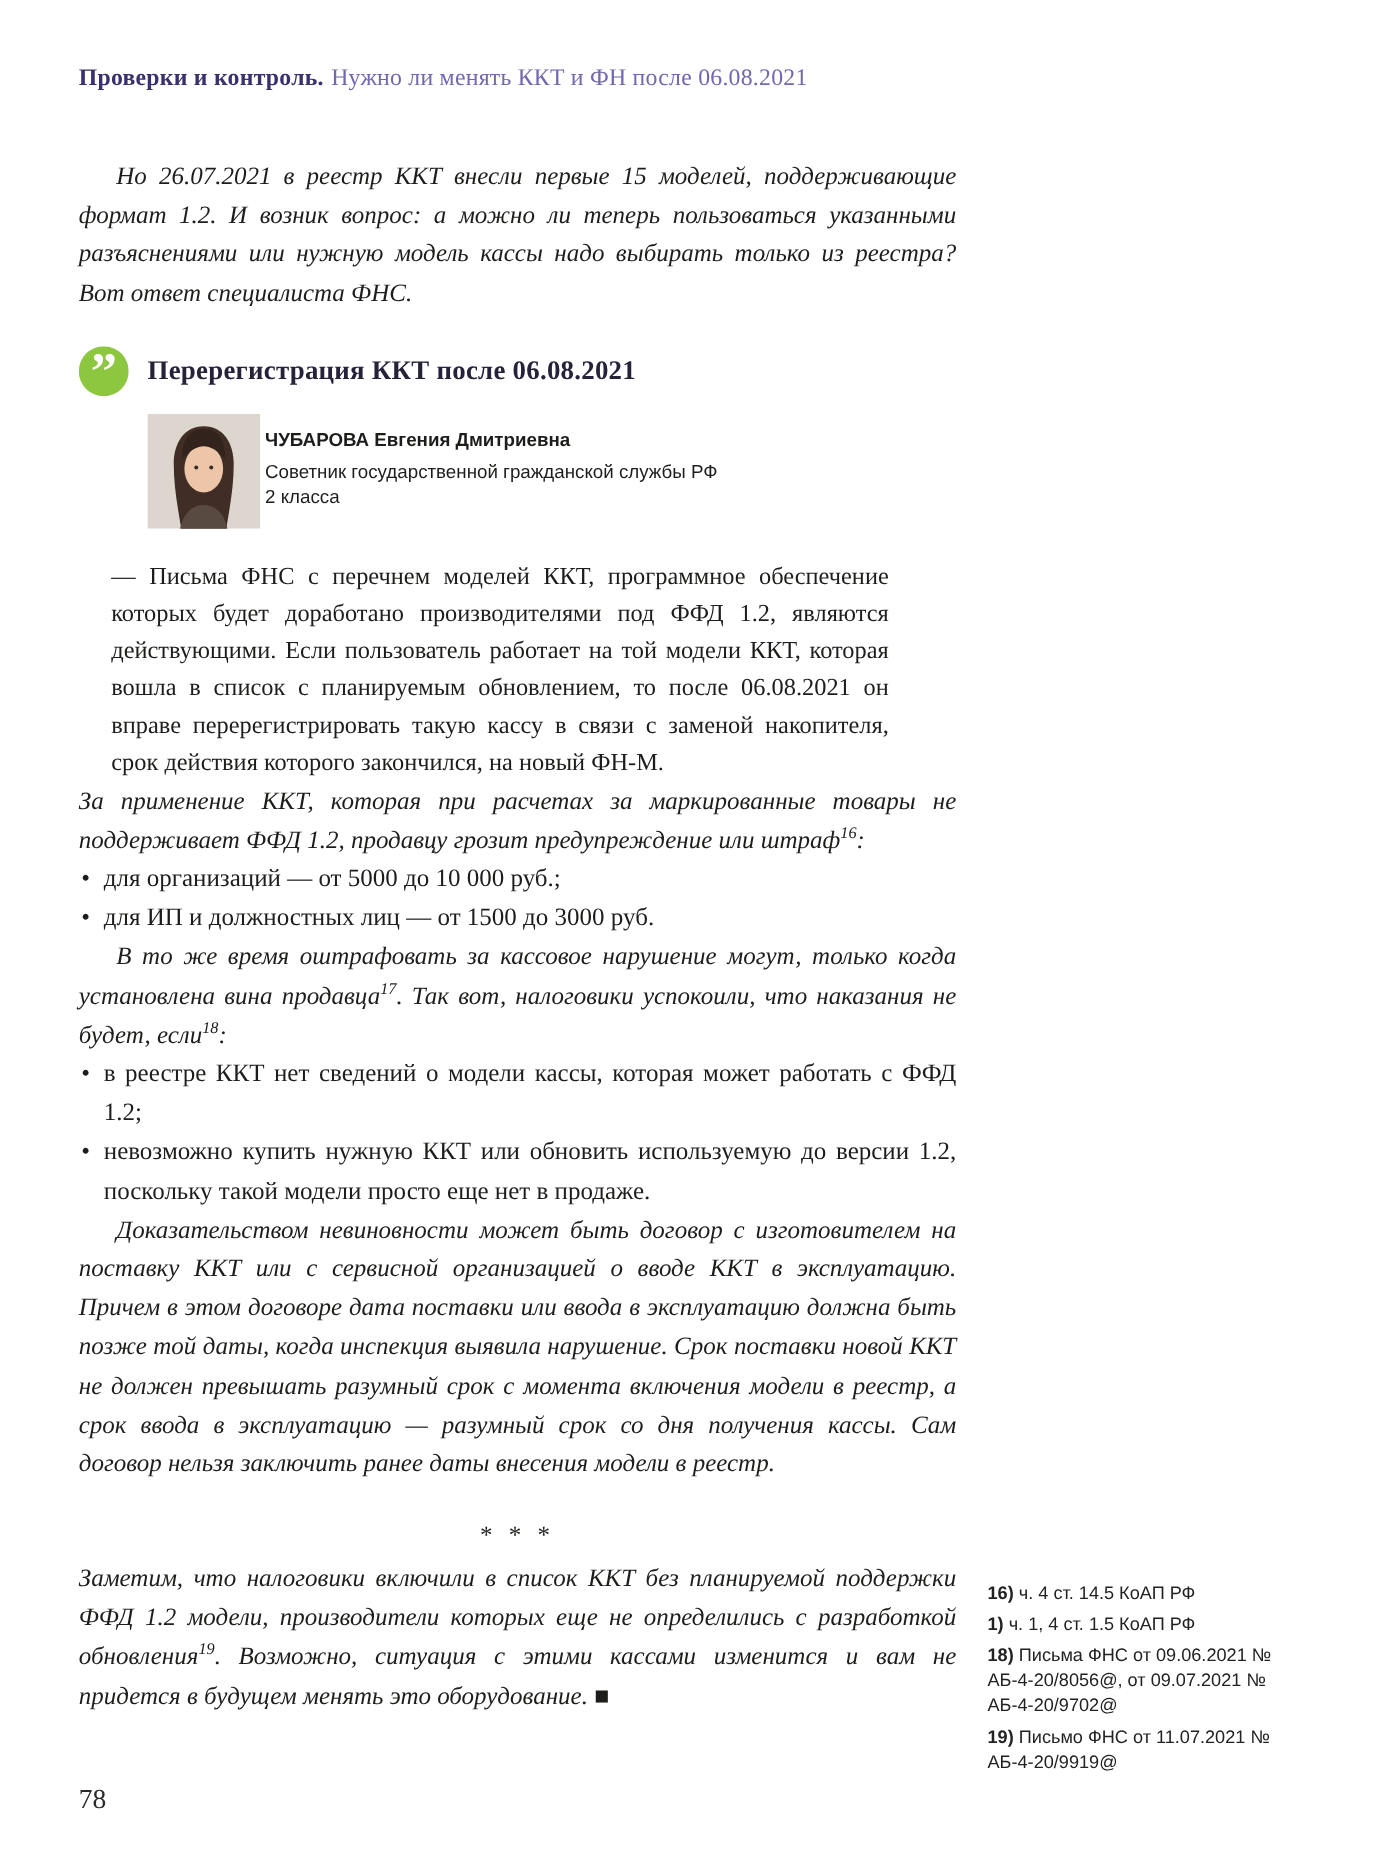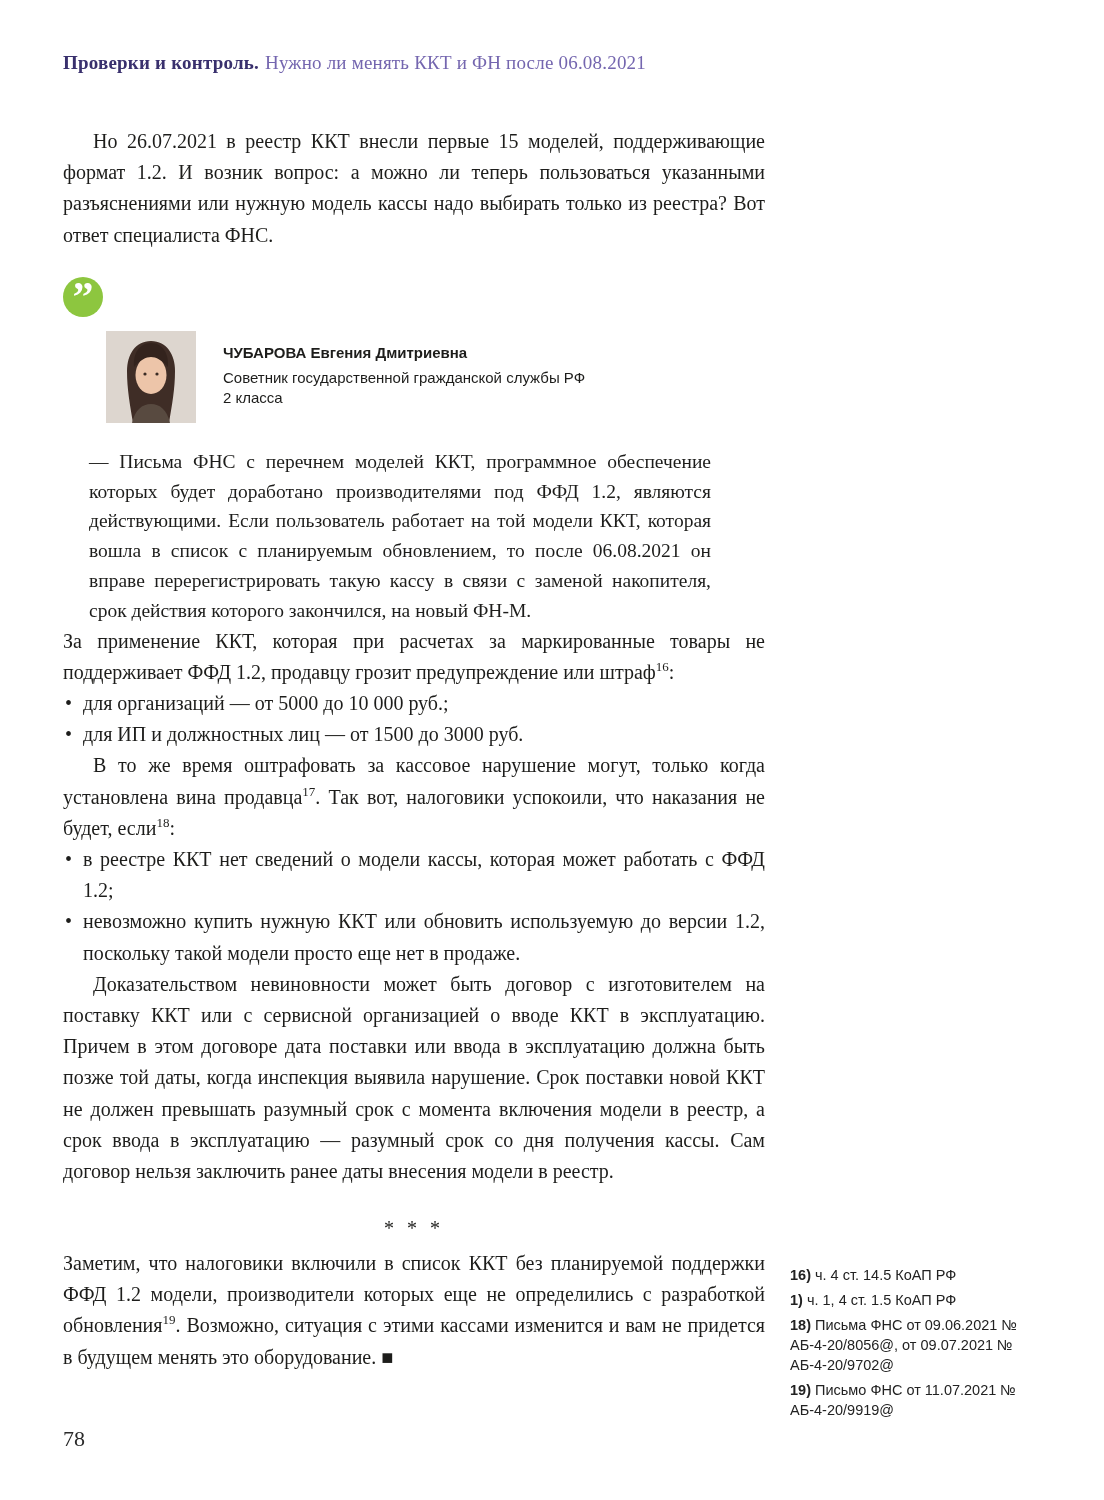--- a/index.html
+++ b/index.html
@@ -14,34 +14,34 @@
   .page-header {
     position: absolute; left: 63px; top: 52px;
     font-size: 19px; letter-spacing: 0.2px; white-space: nowrap;
   }
   .rubric { font-weight: bold; color: #39306d; }
   .article-title { color: #7466af; margin-left: 6px; }
 
   .content { position: absolute; left: 63px; top: 126px; width: 702px; }
 
   .body-text {
-    margin: 0; font-size: 20px; line-height: 1.56; text-align: justify;
+    margin: 0; font-size: 20px; line-height: 1.56; text-align: justify; font-style: italic;
   }
   .indent { text-indent: 30px; }
   sup { font-size: 13px; line-height: 0; vertical-align: super; }
 
   
   .quote-block { margin-top: 26px; }
   .quote-head { display: flex; align-items: center; gap: 15px; }
   .quote-icon { width: 40px; height: 40px; flex: 0 0 40px; }
   .quote-heading {
     margin: 0; font-size: 21.5px; font-weight: bold; color: #262239;
     letter-spacing: 0.2px;
   }
-  .author-row { display: flex; gap: 27px; margin-left: 43px; margin-top: 14px; }
+  .author-row { display: flex; gap: 4px; margin-left: 55px; margin-top: 14px; }
   .avatar { width: 90px; height: 92px; flex: 0 0 90px; }
   .author-meta { padding-top: 13px; font-family: "Liberation Sans", sans-serif; }
   .author-name { font-weight: bold; font-size: 15px; margin-bottom: 7px; }
   .author-title { font-size: 15px; line-height: 1.35; }
   .quote-text {
     margin: 24px 0 0 26px; width: 622px;
     font-size: 19.5px; line-height: 1.53; text-align: justify;
   }
 
   
@@ -90,20 +90,21 @@
     <p class="body-text indent">Но 26.07.2021 в реестр ККТ внесли первые 15 моделей, поддерживающие формат 1.2. И возник вопрос: а можно ли теперь пользоваться указанными разъяснениями или нужную модель кассы надо выбирать только из реестра? Вот ответ специалиста ФНС.</p>
 
     <section class="quote-block">
       <div class="quote-head">
         <span class="quote-icon">
           <svg viewBox="0 0 40 40" width="40" height="40" aria-hidden="true">
             <circle cx="20" cy="20" r="20" fill="#8dc63f"></circle>
             <text x="20" y="34" text-anchor="middle" font-family="Liberation Serif, serif" font-weight="bold" font-size="42" fill="#ffffff">”</text>
           </svg>
         </span>
+        <h2 class="quote-heading">Перерегистрация ККТ после 06.08.2021</h2>
       </div>
 
       <div class="author-row">
         <span class="avatar">
           <svg viewBox="0 0 90 92" width="90" height="92" aria-hidden="true">
             <rect width="90" height="92" fill="#ddd6cf"></rect>
             <path d="M45 10 C29 10 21 24 21 40 C21 58 24 74 27 92 L63 92 C66 74 69 58 69 40 C69 24 61 10 45 10 Z" fill="#3f2d26"></path>
             <ellipse cx="45" cy="44" rx="15.5" ry="19" fill="#edc5a9"></ellipse>
             <circle cx="39" cy="43" r="1.6" fill="#3a2b24"></circle>
             <circle cx="51" cy="43" r="1.6" fill="#3a2b24"></circle>

